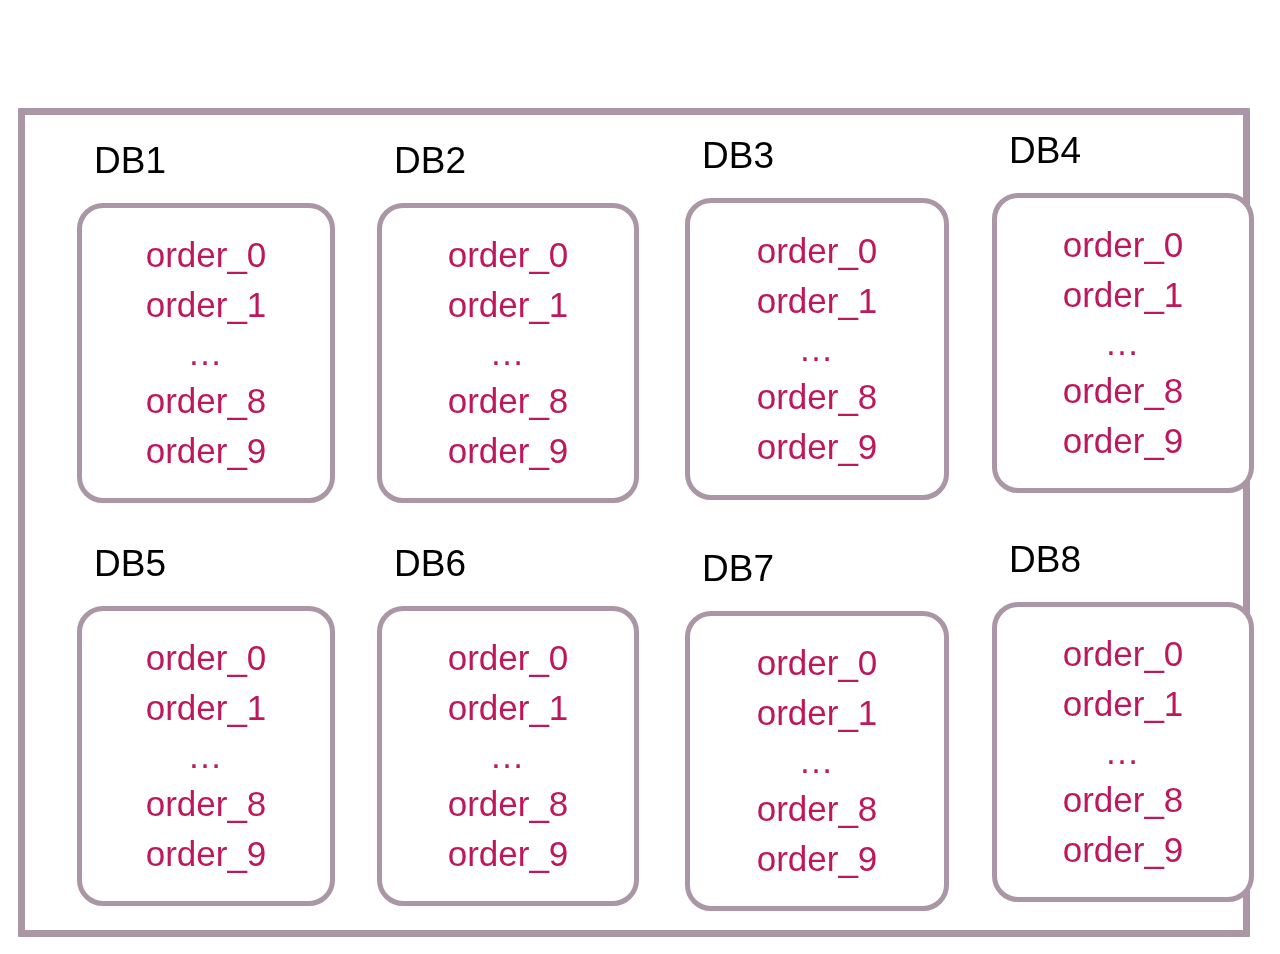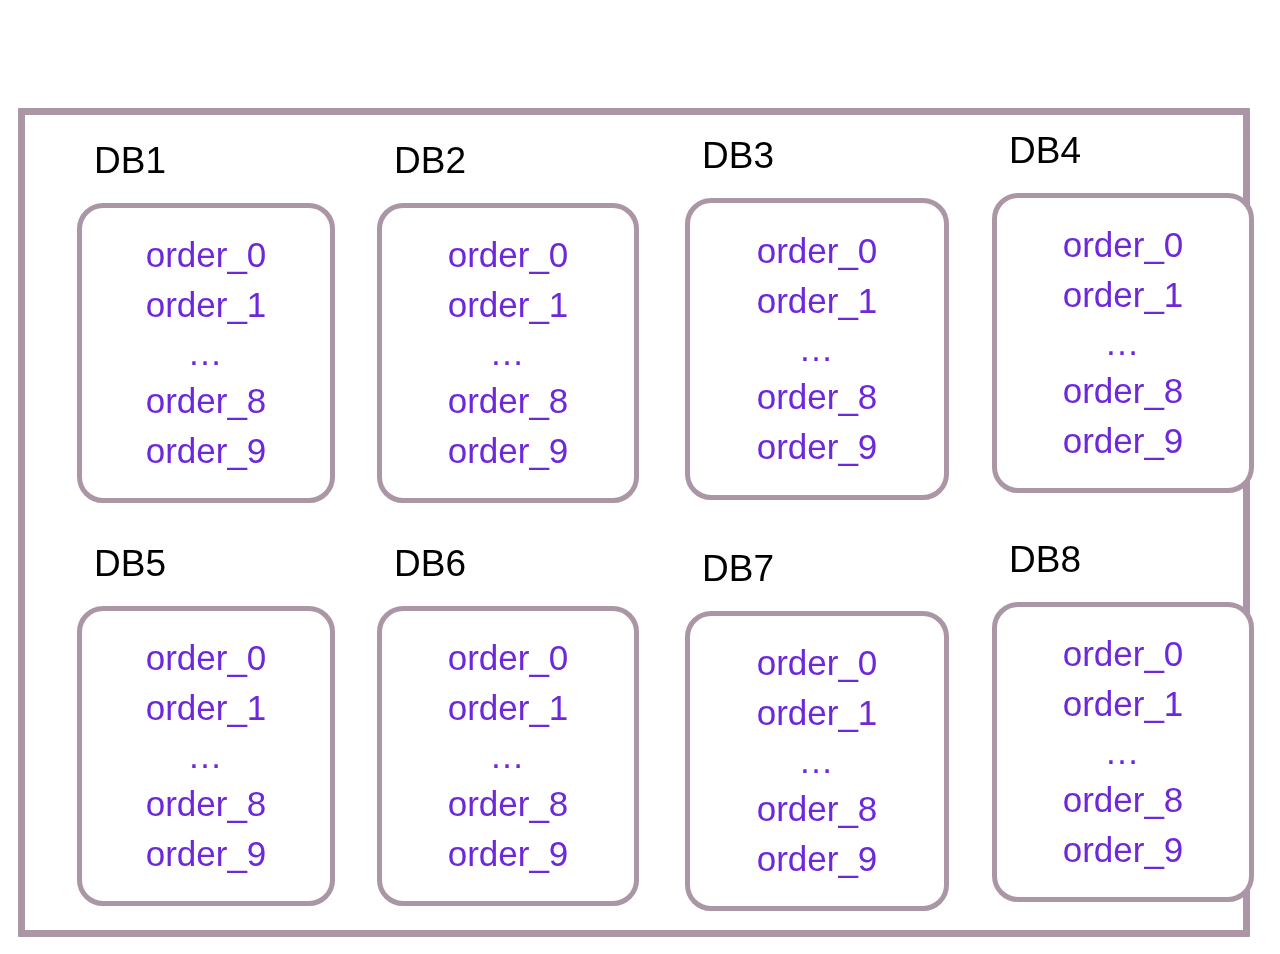--- a/index.html
+++ b/index.html
@@ -82,21 +82,21 @@
     display: flex;
     flex-direction: column;
     align-items: center;
     justify-content: center;
     width: 100%;
   }
 
   .table-item {
     font-size: 35px;
     line-height: 50px;
-    color: #6d28d9;
+    color: #be185d;
     white-space: nowrap;
     text-align: left;
   }
   .table-item.ellipsis {
     font-size: 35px;
     line-height: 46px;
     letter-spacing: 2px;
   }
 
   

